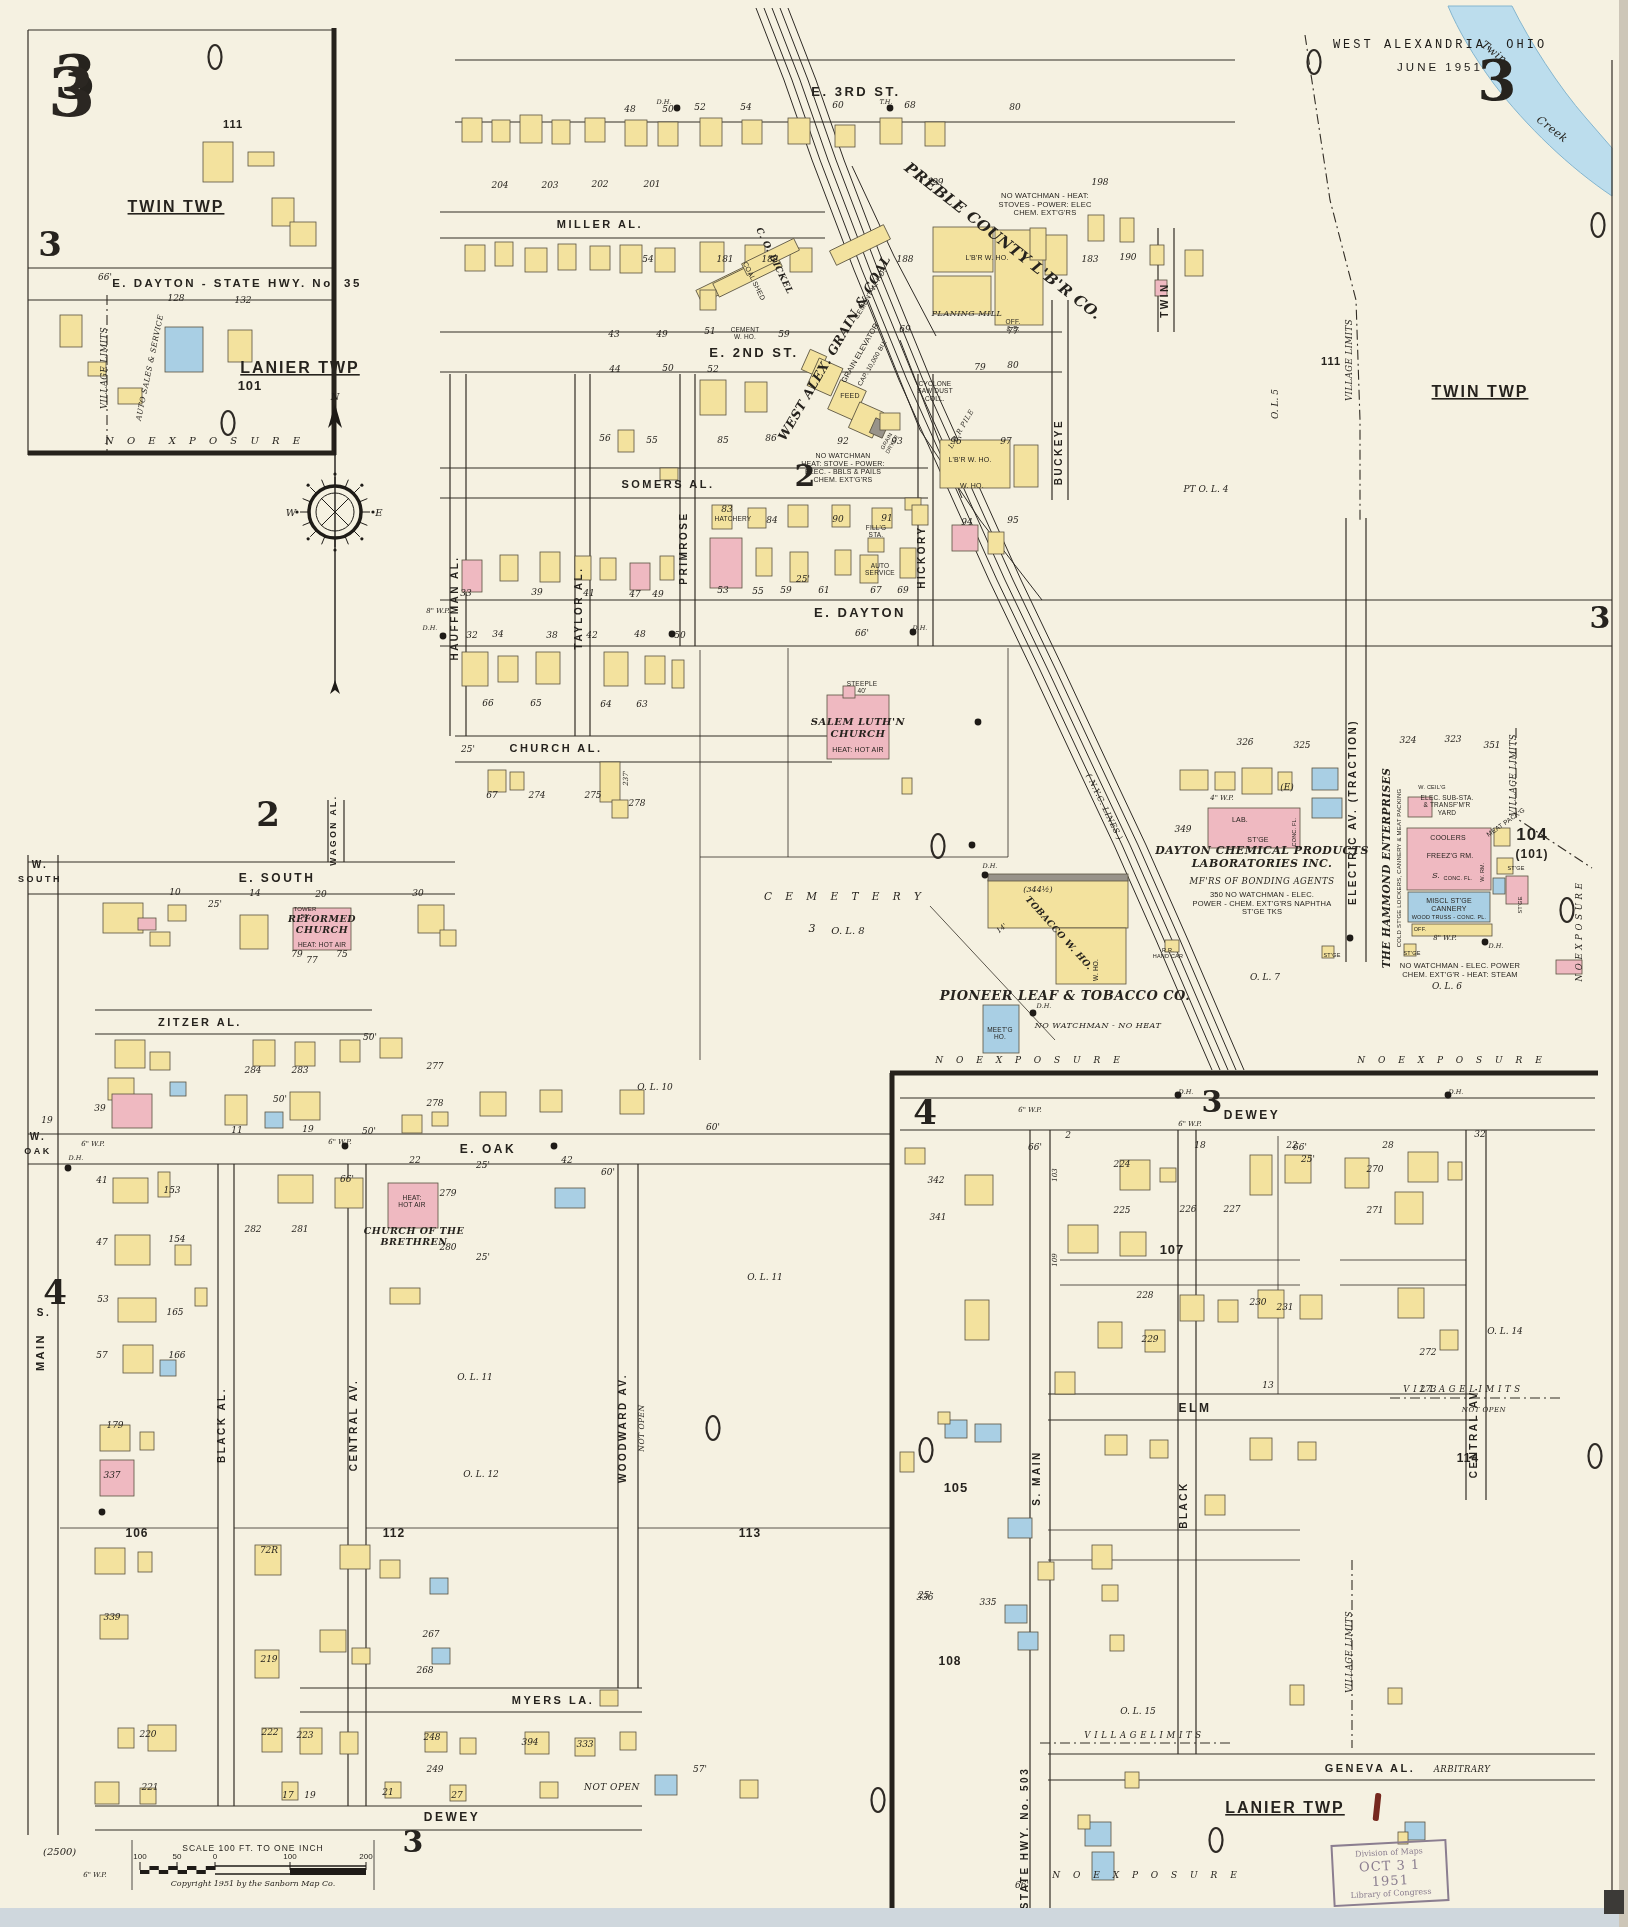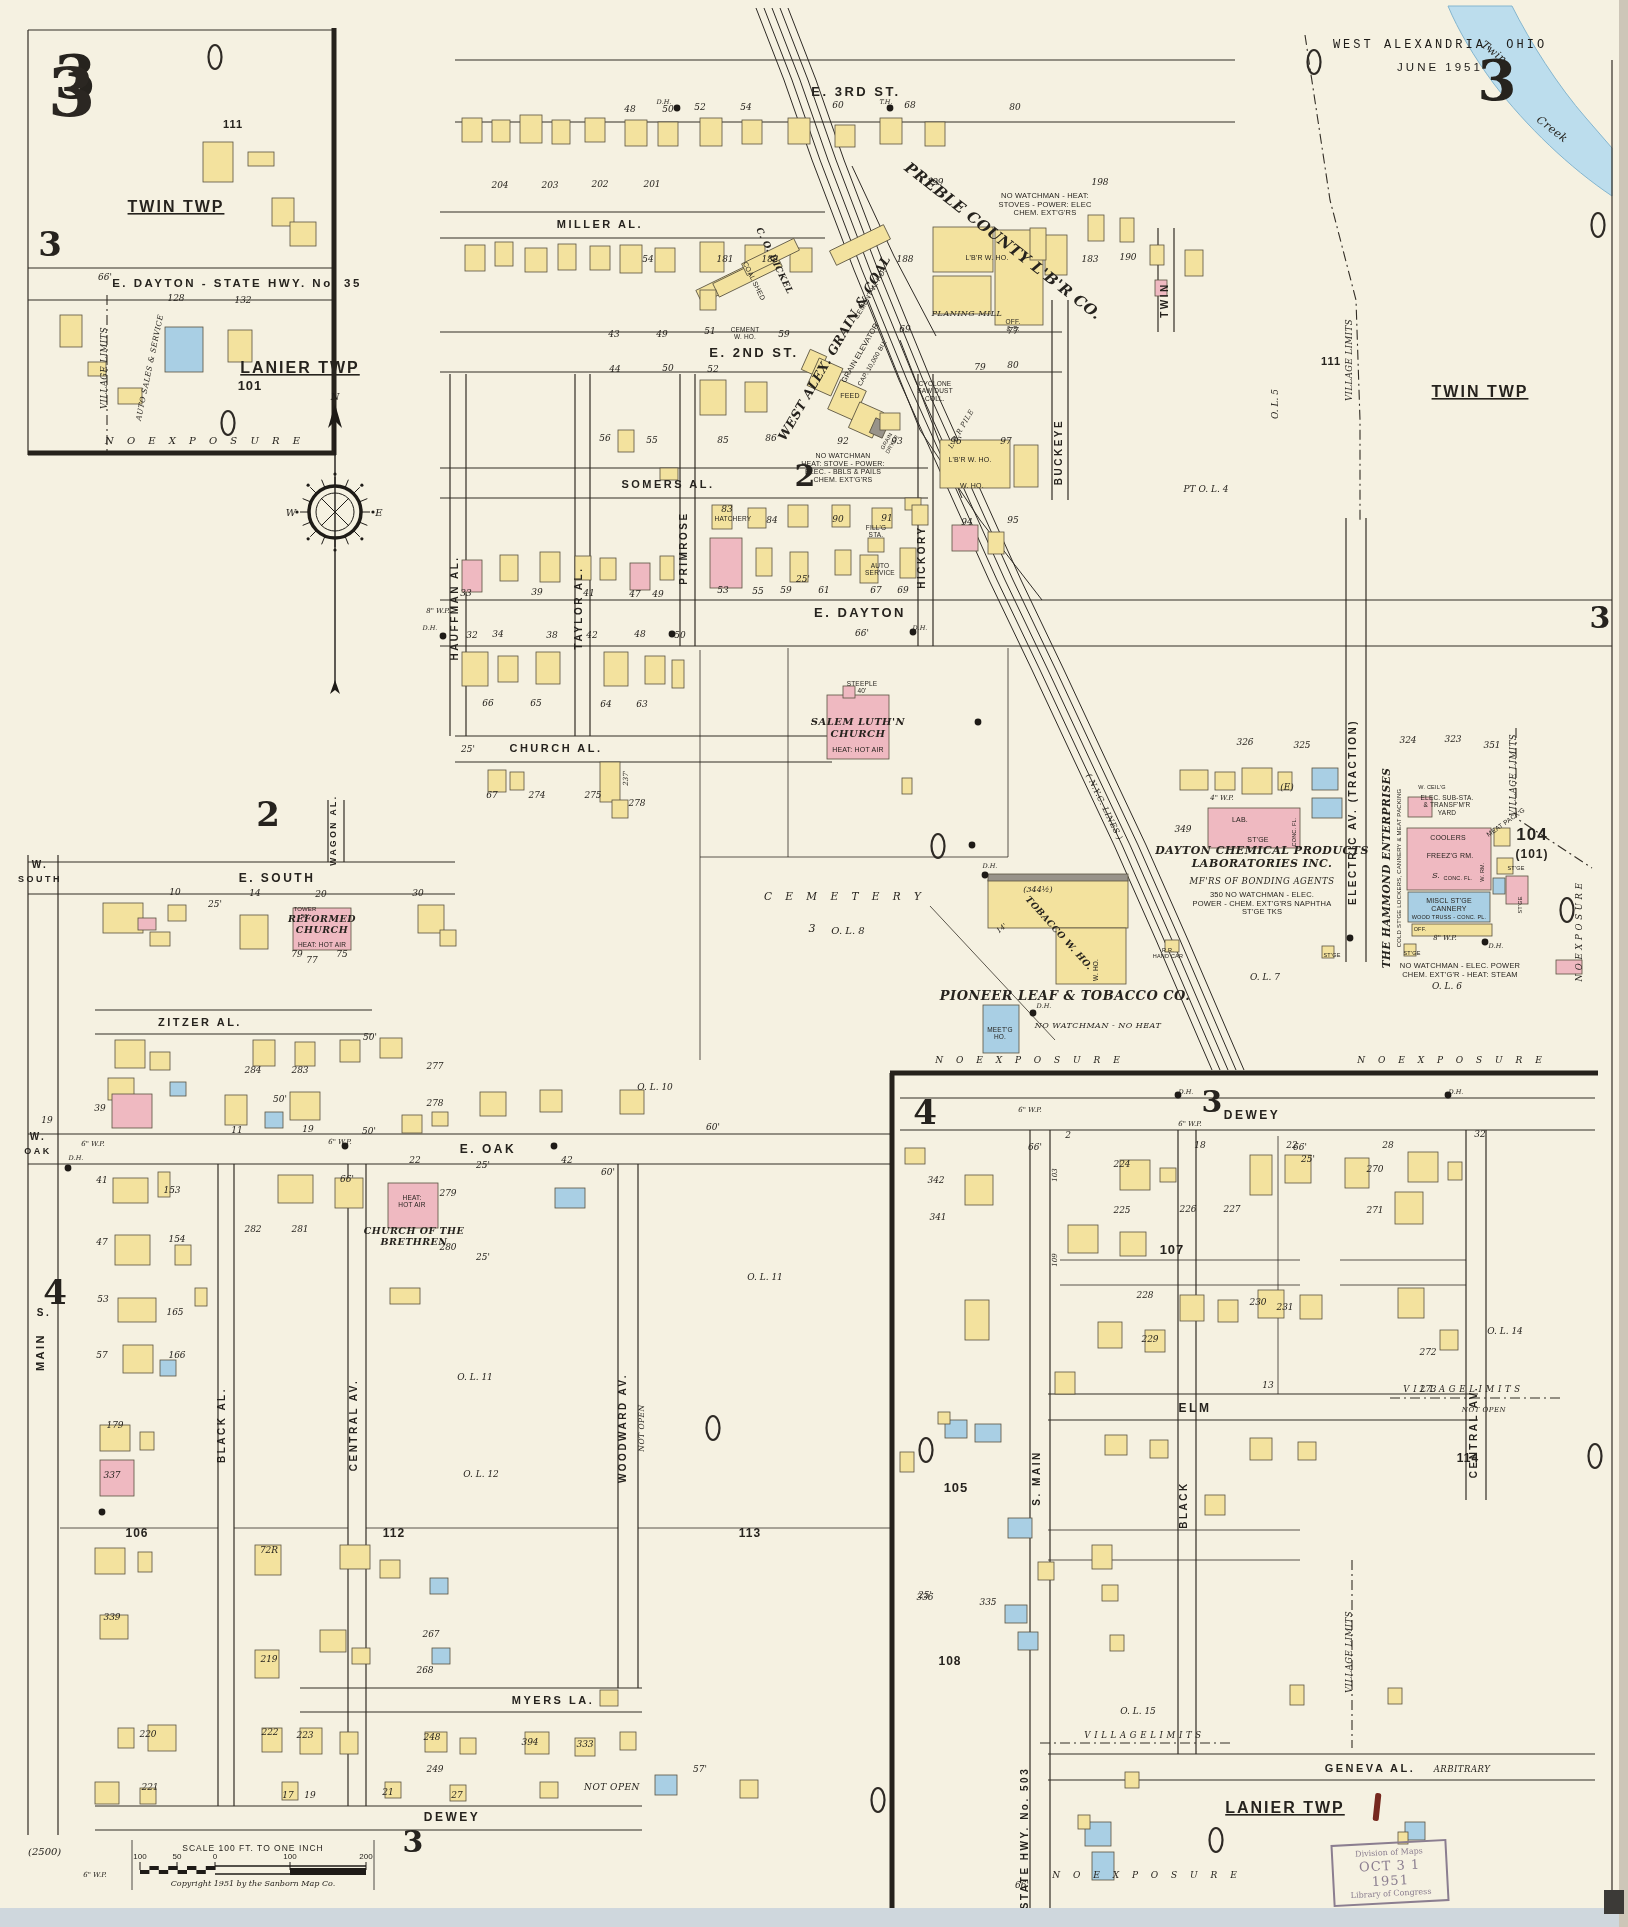--- a/index.html
+++ b/index.html
@@ -9,21 +9,21 @@
   .overlay{position:absolute;color:#26231e;}
   #title-block{left:1330px;top:38px;width:220px;text-align:center;z-index:5;}
   #title-line{font-family:Liberation Mono, monospace;font-size:12px;letter-spacing:3px;color:#1c1a17;}
   #date-line{font-family:"Liberation Sans",sans-serif;font-size:11.5px;letter-spacing:3px;color:#1c1a17;margin-top:9px;}
   #corner-sheet-number{left:48px;top:52px;font-family:"DejaVu Serif",serif;font-weight:700;font-size:68px;color:#2b2722;z-index:5;}
   #loc-stamp{left:1332px;top:1842px;width:100px;padding:4px 6px;border:2px double #8b7e90;color:#8b7e90;
              transform:rotate(-3deg);text-align:center;font-family:"DejaVu Serif",serif;z-index:6;}
   #loc-stamp .s1{font-size:8px;}
   #loc-stamp .s2{font-size:13px;letter-spacing:1px;margin:1px 0;}
   #loc-stamp .s3{font-size:8px;}
-  #plate-number{left:28px;top:1846px;font-family:"DejaVu Serif",serif;font-style:italic;font-size:10px;z-index:5;}
+  #plate-number{left:43px;top:1846px;font-family:"DejaVu Serif",serif;font-style:italic;font-size:10px;z-index:5;}
   .edge-bottom{position:absolute;left:0;top:1908px;width:1628px;height:19px;background:#cfd7dd;z-index:8;}
   .edge-right{position:absolute;left:1619px;top:0;width:9px;height:1927px;background:#cdc6b8;z-index:8;}
   .edge-corner{position:absolute;left:1604px;top:1890px;width:20px;height:24px;background:#3c3a37;z-index:9;}
   .red-mark{position:absolute;left:1374px;top:1793px;width:6px;height:28px;background:#76281e;transform:rotate(6deg);z-index:6;border-radius:2px;}
 </style>
 </head>
 <body>
 
 <div class="sheet">
   <svg id="map" width="1628" height="1927" viewBox="0 0 1628 1927">

